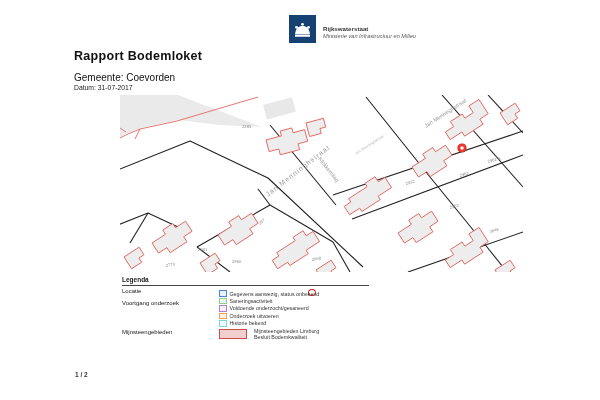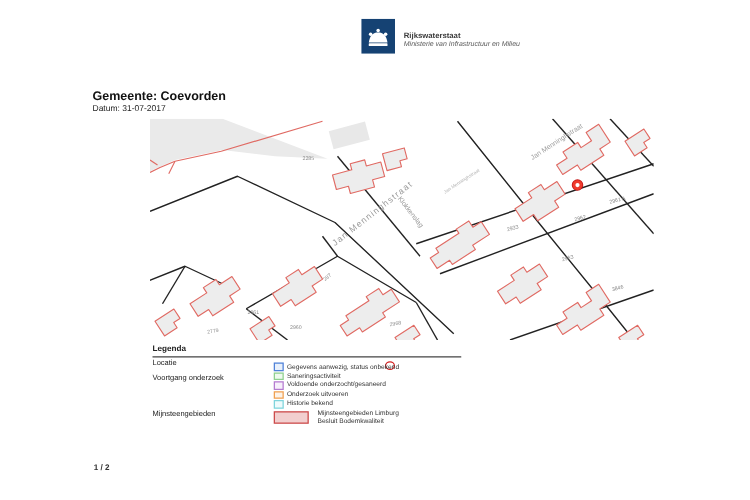--- a/index.html
+++ b/index.html
@@ -8,21 +8,21 @@
     font-family:"Liberation Sans",sans-serif;color:#1a1a1a;
   }
   
   .logo-block{position:absolute;left:289px;top:15px;display:flex;align-items:flex-start;}
   .logo-mark{display:block;}
   .logo-text{margin-left:7px;margin-top:11px;}
   .logo-name{font-size:6.2px;font-weight:bold;color:#3a3a3a;line-height:6.5px;}
   .logo-sub{font-size:5.6px;font-style:italic;color:#5a5a5a;line-height:6.2px;}
   
   .title{position:absolute;left:74px;top:49px;margin:0;font-size:12.5px;font-weight:bold;letter-spacing:.3px;color:#111;}
-  .municipality{position:absolute;left:74px;top:72px;margin:0;font-size:10px;font-weight:bold;color:#111;}
+  .municipality{position:absolute;left:74px;top:72px;margin:0;font-size:10px;font-weight:normal;color:#111;}
   .datum{position:absolute;left:74px;top:84px;font-size:6.8px;color:#222;}
   
   .map{position:absolute;left:120px;top:95px;}
   
   .legend{position:absolute;left:122px;top:276px;width:250px;height:70px;}
   .legend-title{position:absolute;left:0;top:0;font-size:6.5px;font-weight:bold;color:#222;}
   .legend-rule{position:absolute;left:0;top:9px;width:247px;border-top:1.1px solid #444;}
   .lg-label{position:absolute;left:0;font-size:6px;color:#222;}
   .loc-marker{position:absolute;left:186px;top:13px;width:6px;height:5px;border-radius:50%;
     border:1.8px solid #d42020;background:#ffffff;box-sizing:content-box;}
@@ -50,20 +50,21 @@
         <circle cx="19.5" cy="12.3" r="1.4"></circle>
         <rect x="6" y="19.6" width="15" height="2.2" rx="0.5"></rect>
       </g>
     </svg>
     <div class="logo-text">
       <div class="logo-name">Rijkswaterstaat</div>
       <div class="logo-sub">Ministerie van Infrastructuur en Milieu</div>
     </div>
   </div>
 
+  <h1 class="title">Rapport Bodemloket</h1>
   <h2 class="municipality">Gemeente: Coevorden</h2>
   <div class="datum">Datum: 31-07-2017</div>
 
   <svg class="map" width="403" height="177" viewBox="0 0 403 177">
     <defs>
       <path id="bshape-a" d="M0,6 L10,6 L10,0 L24,0 L24,5 L34,5 L34,-3 L46,-3 L46,14 L36,14 L36,20 L14,20 L14,15 L0,15 Z"></path>
       <path id="bshape-b" d="M0,0 L16,0 L16,-5 L28,-5 L28,0 L40,0 L40,12 L30,12 L30,18 L10,18 L10,12 L0,12 Z"></path>
       <path id="bshape-c" d="M0,0 L18,0 L18,9 L12,9 L12,14 L0,14 Z"></path>
       <path id="bshape-d" d="M0,4 L8,4 L8,0 L30,0 L30,-4 L42,-4 L42,2 L50,2 L50,14 L34,14 L34,18 L12,18 L12,14 L0,14 Z"></path>
     </defs>

